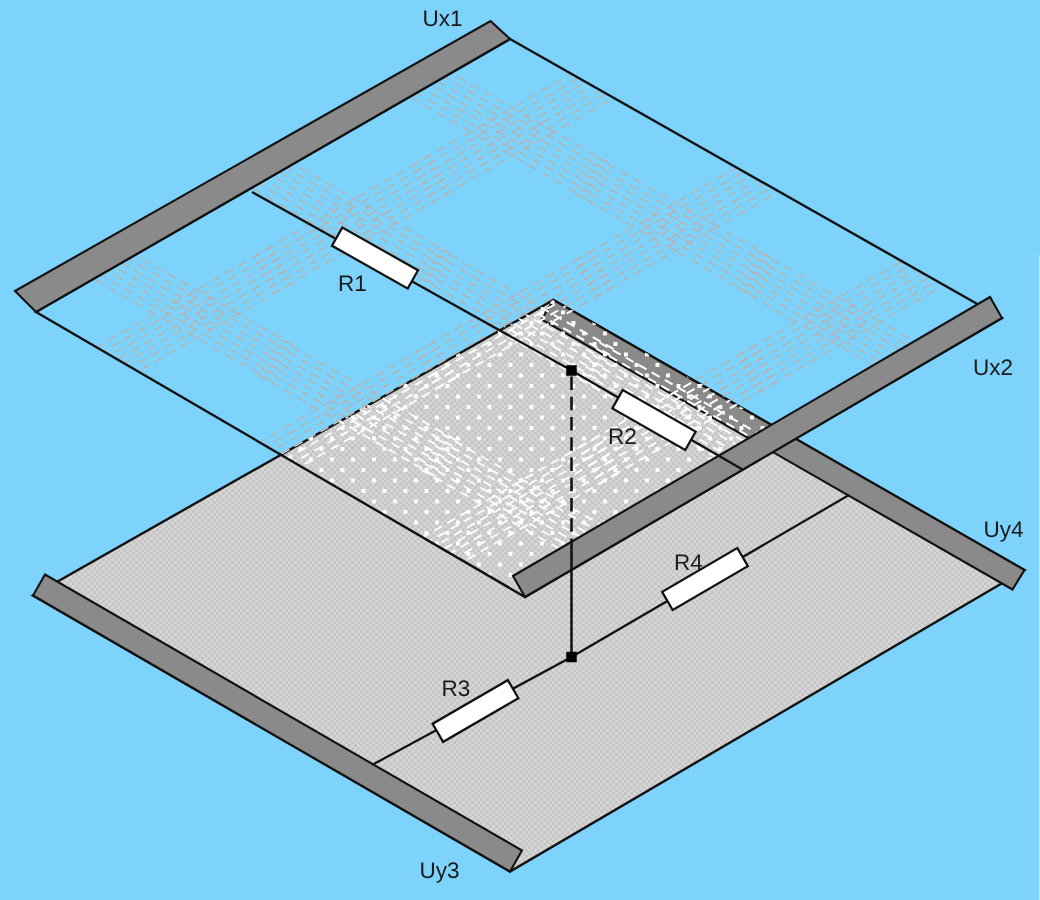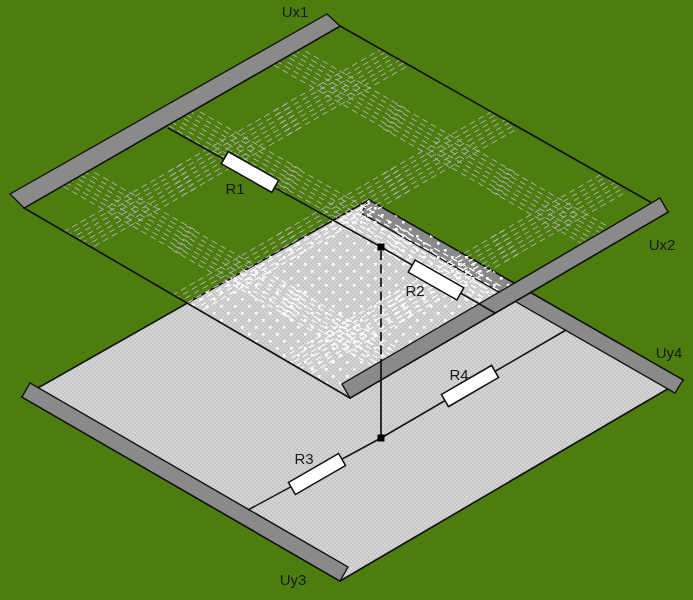--- a/index.html
+++ b/index.html
@@ -1,16 +1,16 @@
 <!DOCTYPE html>
 <html><head>
 <meta charset="utf-8">
 <style>
   html,body{margin:0;padding:0;background:#ffffff;}
-  .stage{position:relative;width:693px;height:600px;background:#4d7c0f;overflow:hidden;
+  .stage{position:relative;width:693px;height:600px;background:#7dd3fc;overflow:hidden;
          font-family:"Liberation Sans", sans-serif;}
   svg{display:block}
   .plate-outline{fill:none;stroke:#111111;stroke-width:1.6;}
   .bar{stroke:#111111;stroke-width:1.4;}
   .wire{stroke:#111111;stroke-width:1.5;fill:none;}
   .resistor{fill:#ffffff;stroke:#111111;stroke-width:1.5;}
   .contact-dashed{stroke:#111111;stroke-width:1.7;stroke-dasharray:9 4.5;fill:none;}
   .contact-solid{stroke:#111111;stroke-width:1.7;fill:none;}
   .touch-dot{fill:#000000;stroke:none;}
   .lbl{font-size:15px;fill:#1a1a1a;text-anchor:middle;}

